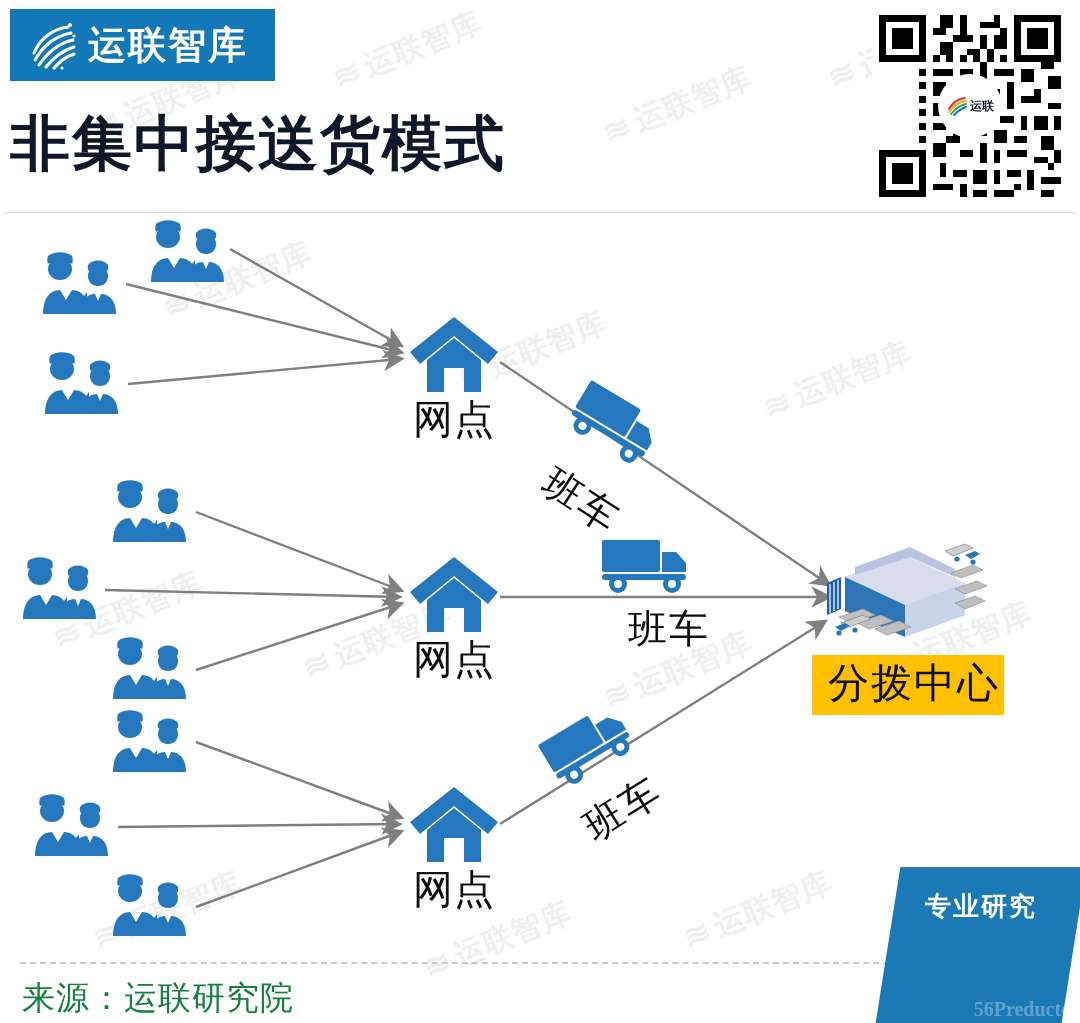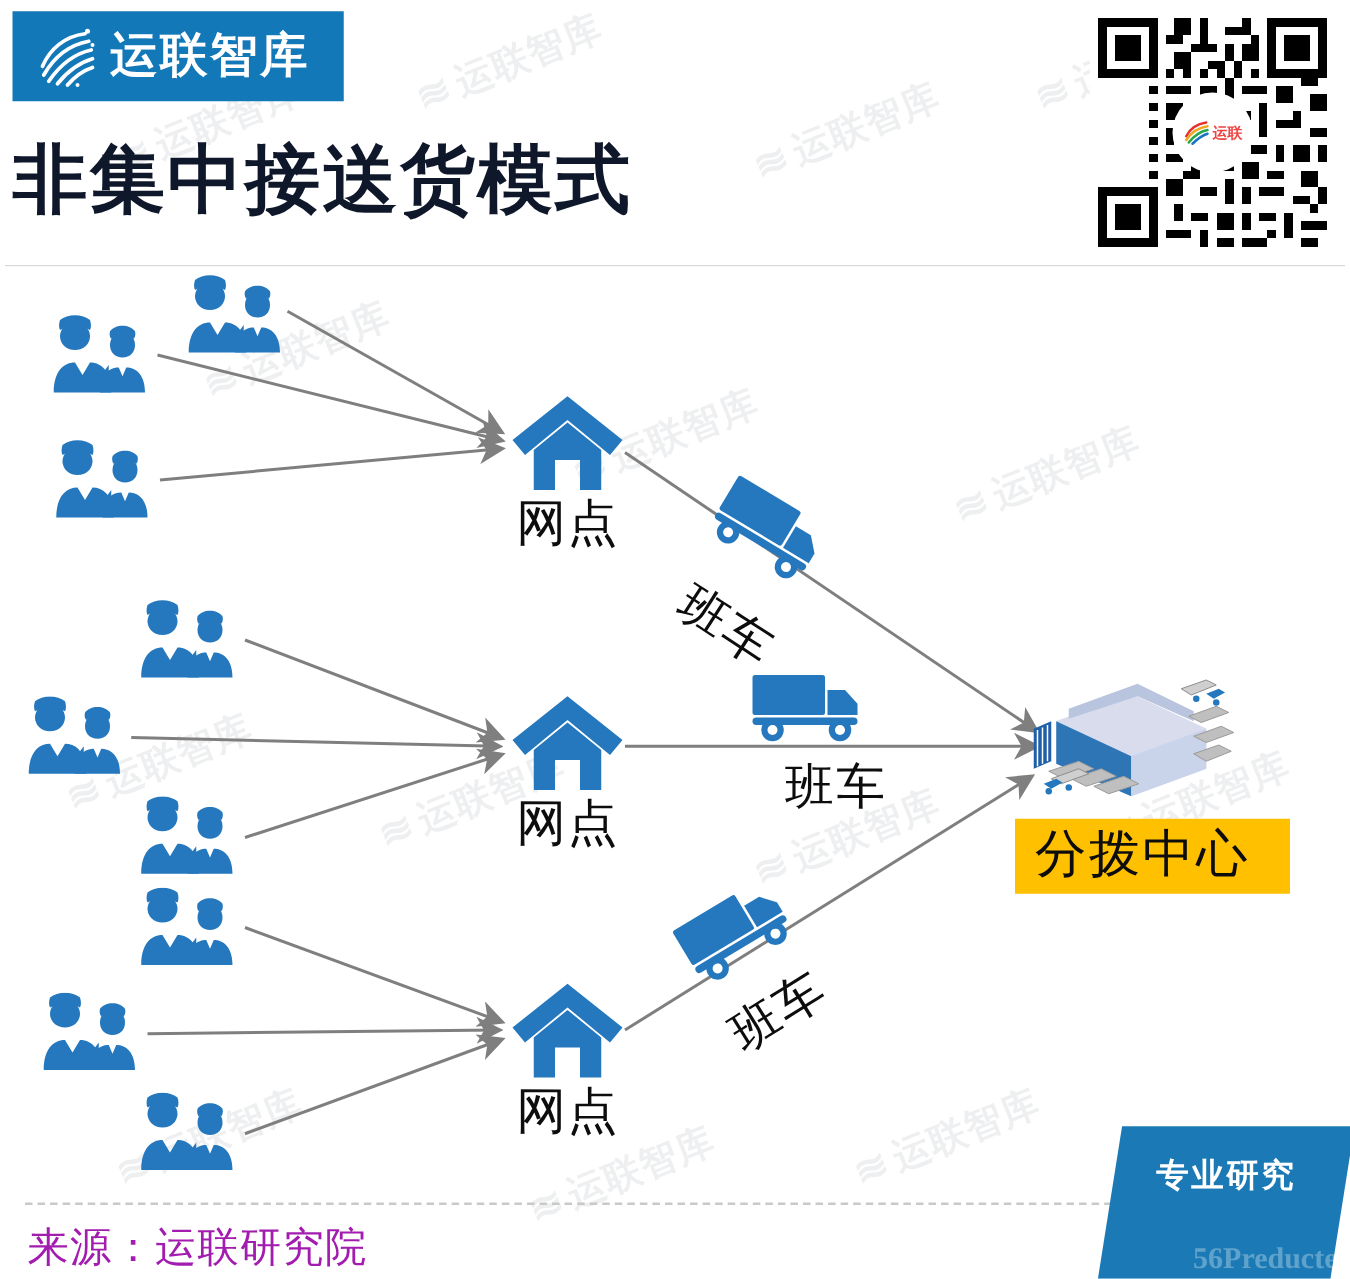--- a/index.html
+++ b/index.html
@@ -111,21 +111,21 @@
     background: #ffffff;
     border-radius: 50%;
     display: flex;
     align-items: center;
     justify-content: center;
     gap: 2px;
   }
   #qr-center-logo .qr-logo-text {
     font-size: 12px;
     font-weight: 700;
-    color: #ef4444;
+    color: #0f172a;
     line-height: 1;
   }
 
   
   #diagram {
     position: absolute;
     left: 0;
     top: 212px;
     width: 984px;
     height: 740px;
@@ -169,21 +169,21 @@
     left: 805px;
     top: 325px;
     width: 190px;
     height: 120px;
   }
   #hub-label {
     position: absolute;
     left: 812px;
     top: 443px;
     background: #ffc000;
-    padding: 6px 32px 9px 16px;
+    padding: 6px 4px 9px 16px;
     font-size: 41px;
     color: #0d0d0d;
     letter-spacing: 2px;
     line-height: 1.1;
     white-space: nowrap;
     font-family: "Liberation Sans", sans-serif;
   }
 
   
   #footer-divider {
@@ -193,33 +193,33 @@
     width: 1040px;
     height: 0;
     border-top: 2px dashed #c9c9c9;
     z-index: 6;
   }
   #source-text {
     position: absolute;
     left: 22px;
     top: 976px;
     font-size: 33px;
-    color: #a21caf;
+    color: #15803d;
     letter-spacing: 1px;
     z-index: 10;
     white-space: nowrap;
     font-family: "Liberation Sans", sans-serif;
   }
 
   #promo-badge {
     position: absolute;
     right: 6px;
     bottom: 0px;
     width: 186px;
-    height: 122px;
+    height: 156px;
     z-index: 9;
   }
   #promo-badge .promo-shape {
     position: absolute;
     inset: 0;
     background: #1b7ab5;
     transform: skewX(-9deg);
   }
   #promo-badge .promo-text {
     position: absolute;
@@ -231,21 +231,21 @@
     font-size: 26px;
     font-weight: 700;
     line-height: 1.32;
     letter-spacing: 2px;
     font-family: "Liberation Sans", sans-serif;
   }
   #promo-watermark {
     position: absolute;
     right: 10px;
     bottom: 2px;
-    font-size: 24px;
+    font-size: 20px;
     font-weight: 700;
     color: rgba(255,255,255,0.30);
     letter-spacing: 0px;
     z-index: 11;
     white-space: nowrap;
     font-family: "Liberation Serif", serif;
   }
 </style>
 </head>
 <body>

